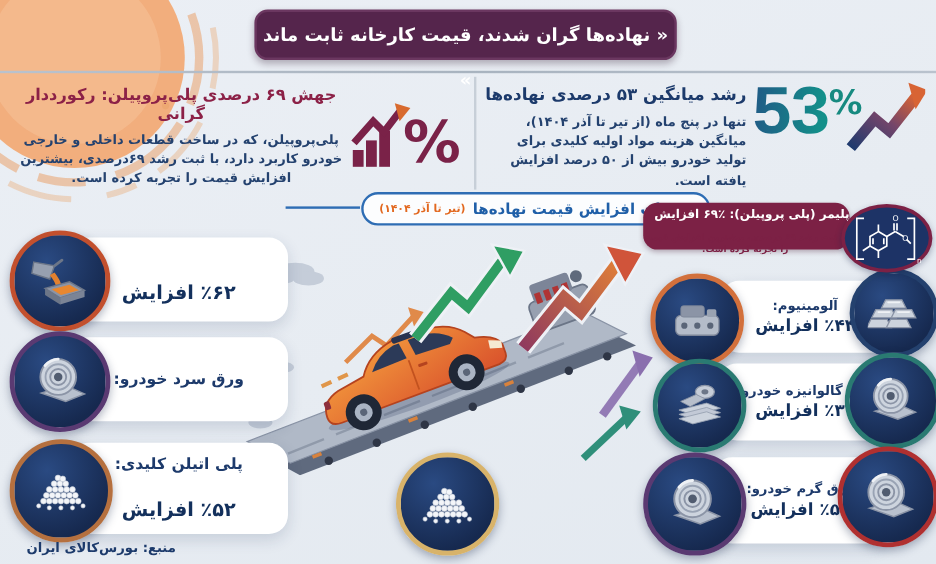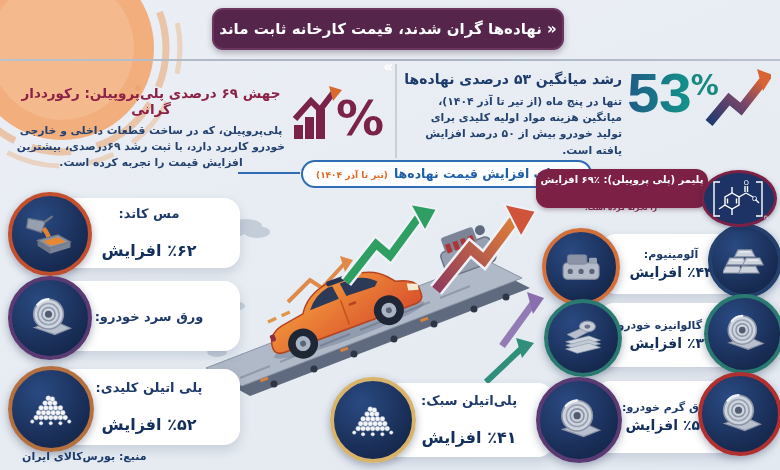--- a/index.html
+++ b/index.html
@@ -17,21 +17,21 @@
             color:#fff; font-size:15px; font-weight:800; line-height:38px;
             text-align:center; direction:rtl; box-shadow:0 3px 6px rgba(40,15,40,.3); z-index:5; }
 
   .hline { position:absolute; left:0; top:59px; width:780px; height:2px;
            background:linear-gradient(90deg,#b9c2cd,#a9b4c0 50%,#b9c2cd); z-index:1; }
   .vline { position:absolute; left:395px; top:64px; width:2px; height:94px; background:#c7cfd8; z-index:1; }
 
   
   .top-left { position:absolute; left:10px; top:63px; width:378px; height:100px; display:flex; z-index:4; }
   .tl-text { flex:1; padding:0 2px; }
-  .tl-head { margin-top:22px; text-align:center; direction:rtl; color:#8c2147; font-size:13.5px; font-weight:800; }
+  .tl-head { margin-top:8px; text-align:center; direction:rtl; color:#8c2147; font-size:13.5px; font-weight:800; }
   .tl-body { margin-top:6px; text-align:center; direction:rtl; color:#24426f; font-size:10.8px; font-weight:700; line-height:1.5; }
   .tl-icon { width:96px; padding-top:20px; }
 
   .top-right { position:absolute; left:400px; top:63px; width:374px; height:100px; display:flex; z-index:4; }
   .tr-text { flex:1; padding-right:4px; }
   .tr-head { margin-top:8px; text-align:right; direction:rtl; color:#1c3a6b; font-size:14px; font-weight:800; }
   .tr-body { margin-top:7px; text-align:right; direction:rtl; color:#24426f; font-size:10.8px; font-weight:700; line-height:1.5; padding-left:4px; }
   .tr-big { width:148px; display:flex; align-items:flex-start; padding-top:6px; position:relative; }
   .n53 { font-size:58px; font-weight:800; line-height:.95; letter-spacing:-3px;
          background:linear-gradient(95deg,#1f5e86 10%,#13908a 90%);
@@ -43,21 +43,21 @@
   .sec-line { position:absolute; left:238px; top:172px; width:62px; height:2px; background:#2e6db4; z-index:4; }
   .section-pill { position:absolute; left:301px; top:160px; padding:4px 13px 5px;
                   background:#fcfdfe; border:2px solid #2e6db4; border-radius:16px;
                   display:inline-flex; align-items:center; gap:6px; direction:rtl; z-index:6; }
   .sec-label { color:#1f5fa8; font-size:12.5px; font-weight:800; white-space:nowrap; }
   .sec-period { color:#e2681f; font-size:9px; font-weight:700; white-space:nowrap; padding-top:2px; }
 
   
   .poly-pill { position:absolute; left:536px; top:169px; width:172px; height:39px; background:#7c2145;
                border-radius:12px; color:#fff; font-size:10px; font-weight:800; line-height:21px;
-               text-align:center; direction:rtl; z-index:6; box-shadow:0 2px 4px rgba(60,10,35,.3); }
+               text-align:right; direction:rtl; z-index:6; box-shadow:0 2px 4px rgba(60,10,35,.3); }
   .poly-note { position:absolute; left:532px; top:193px; width:178px; color:#7c2145;
                font-size:7.4px; font-weight:700; text-align:center; direction:rtl; line-height:1.35; z-index:6; }
   .molecule { position:absolute; left:701px; top:170px; width:76px; height:57px; background:#1d3366;
               border:3px solid #7c2145; border-radius:50%; display:flex; align-items:center;
               justify-content:center; z-index:6; box-shadow:0 2px 5px rgba(20,30,70,.35); }
 
   
   .illu { position:absolute; left:204px; top:182px; width:346px; height:214px; z-index:2; }
 
   
@@ -325,21 +325,20 @@
       <polygon points="300,22 332,29 317,55" fill="#d0543a" stroke="#eef1f6" stroke-width="2"></polygon>
       <path d="M298 164 L330 120" stroke="#8a6fae" stroke-width="7" fill="none" opacity="0.9"></path>
       <polygon points="323,110 340,116 329,132" fill="#8a6fae"></polygon>
       <path d="M282 200 L318 166" stroke="#2f8f7a" stroke-width="6" fill="none"></path>
       <polygon points="312,156 330,161 318,176" fill="#2f8f7a"></polygon>
     </g>
   </svg>
 
   <div class="card" style="left:58px; top:198px; width:182px; height:70px;">
     <div class="ctxt">
-      <div class="cname">مس کاتد:</div>
       <div class="cval">٪۶۲ افزایش</div>
     </div>
   </div>
   <div class="circle-icon" style="left:8px; top:192px; width:84px; height:84px; --ring:#c2502e;">
     <svg viewBox="0 0 64 64">
         <use href="#ic-pour"></use>
       </svg>
   </div>
 
   <div class="card" style="left:58px; top:281px; width:182px; height:70px;">
@@ -358,26 +357,20 @@
       <div class="cname">پلی اتیلن کلیدی:</div>
       <div class="cval">٪۵۲ افزایش</div>
     </div>
   </div>
   <div class="circle-icon" style="left:8px; top:366px; width:86px; height:86px; --ring:#b5703f;">
     <svg viewBox="0 0 64 64">
         <use href="#ic-pellets"></use>
       </svg>
   </div>
 
-  <div class="card" style="left:384px; top:383px; width:170px; height:74px;">
-    <div class="ctxt">
-      <div class="cname">پلی‌اتیلن سبک:</div>
-      <div class="cval">٪۴۱ افزایش</div>
-    </div>
-  </div>
   <div class="circle-icon" style="left:330px; top:377px; width:86px; height:86px; --ring:#d8b36a;">
     <svg viewBox="0 0 64 64">
         <use href="#ic-pellets"></use>
       </svg>
   </div>
 
   <div class="card sm" style="left:600px; top:234px; width:142px; height:60px;">
     <div class="ctxt">
       <div class="cname">آلومینیوم:</div>
       <div class="cval">٪۴۴ افزایش</div>

